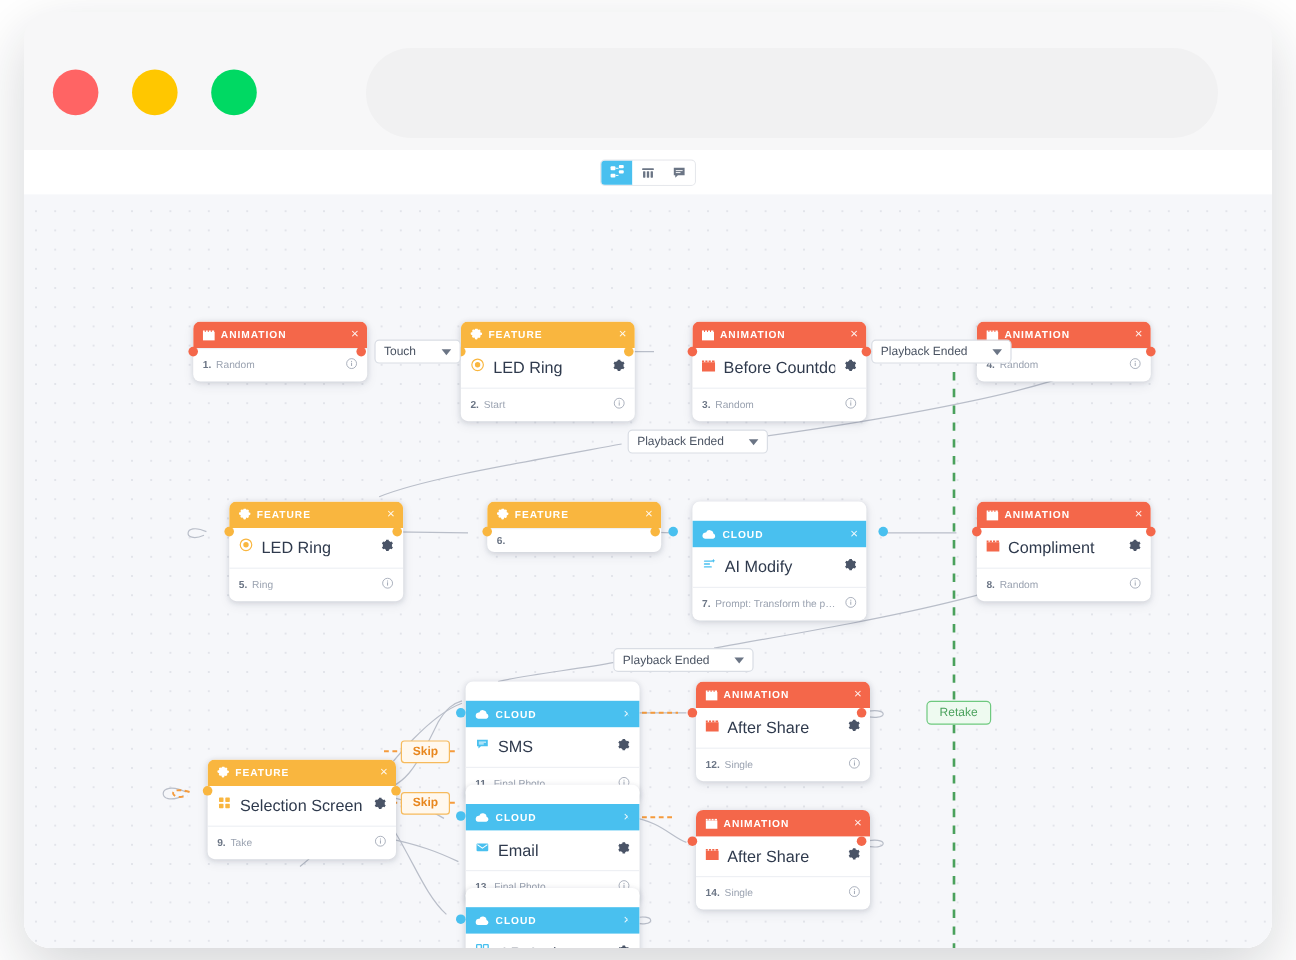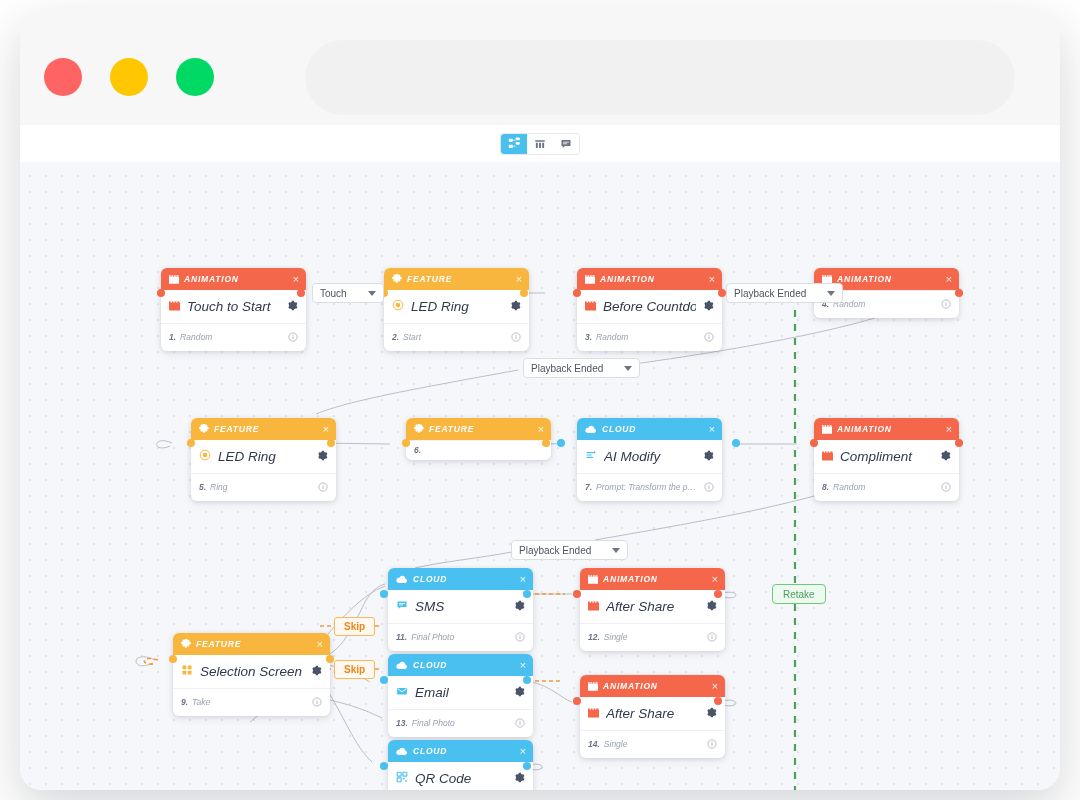--- a/index.html
+++ b/index.html
@@ -83,21 +83,20 @@
 
   
   .node {
     position: absolute;
     width: 145px;
     background: #ffffff;
     border-radius: 6px;
     box-shadow: 0 1px 4px rgba(35,45,70,0.13), 0 3px 10px rgba(35,45,70,0.07);
     overflow: hidden;
     font-family: "Liberation Sans", sans-serif;
-    font-style: italic;
   }
   .node-head {
     height: 22px;
     display: flex; align-items: center;
     padding: 0 7px 0 8px;
     gap: 5px;
   }
   .node-head .kind {
     font-size: 8.5px; letter-spacing: 0.8px;
     color: #ffffff; font-weight: bold;
@@ -132,21 +131,21 @@
   .foot-txt {
     flex: 1; font-size: 8.5px; color: #9aa2b0;
     white-space: nowrap; overflow: hidden; text-overflow: ellipsis;
   }
   .gear { flex: 0 0 auto; }
   .infoi { flex: 0 0 auto; }
 
   
   .k-animation .node-head { background: #f4674a; }
   .k-feature   .node-head { background: #f9b63f; }
-  .k-cloud     .node-head { background: #49c0ef; }
+  .k-cloud     .node-head { background: #49c0ef; margin-top: 16px; }
 
   
   .port {
     position: absolute;
     width: 8px; height: 8px; border-radius: 50%;
     z-index: 6;
   }
   .p-orange { background: #f4674a; }
   .p-amber  { background: #f9b63f; }
   .p-blue   { background: #49c0ef; }
@@ -314,35 +313,20 @@
         <div class="node-head">
           <span class="hicon">
             <svg width="10" height="9" viewBox="0 0 12 10">
                 <path d="M0 1.6h12V10H0z" fill="#fff"></path>
                 <path d="M0 0h2v1.6H0zM3 0h2v1.6H3zM6 0h2v1.6H6zM9 0h2.4v1.6H9z" fill="#fff"></path>
               </svg>
           </span>
           <span class="kind">ANIMATION</span>
           <span class="node-close">×</span>
         </div>
-        <div class="node-body">
-          <span>
-            <svg width="11" height="10" viewBox="0 0 12 10">
-                <path d="M0 1.6h12V10H0z" fill="#f4674a"></path>
-                <path d="M0 0h2v1.6H0zM3 0h2v1.6H3zM6 0h2v1.6H6zM9 0h2.4v1.6H9z" fill="#f4674a"></path>
-              </svg>
-          </span>
-          <span class="node-title">Touch to Start</span>
-          <span class="gear">
-            <svg width="11" height="11" viewBox="0 0 16 16">
-                <path d="M8 5.2A2.8 2.8 0 1 0 8 10.8 2.8 2.8 0 0 0 8 5.2zm0 4.2a1.4 1.4 0 1 1 0-2.8 1.4 1.4 0 0 1 0 2.8z" fill="#4a5467"></path>
-                <path d="M14 8c0-.4 0-.8-.1-1.2l1.3-1-1.5-2.6-1.5.6c-.6-.5-1.2-.8-1.9-1L10 1.2H7L6.7 2.8c-.7.2-1.3.5-1.9 1l-1.5-.6L1.8 5.8l1.3 1C3 7.2 3 7.6 3 8s0 .8.1 1.2l-1.3 1 1.5 2.6 1.5-.6c.6.5 1.2.8 1.9 1l.3 1.6h3l.3-1.6c.7-.2 1.3-.5 1.9-1l1.5.6 1.5-2.6-1.3-1c.1-.4.1-.8.1-1.2z" fill="#4a5467"></path>
-              </svg>
-          </span>
-        </div>
         <div class="node-foot">
           <span class="foot-num">1.</span>
           <span class="foot-txt">Random</span>
           <span class="infoi">
             <svg width="10" height="10" viewBox="0 0 16 16">
                 <circle cx="8" cy="8" r="6.6" fill="none" stroke="#9aa2b0" stroke-width="1.1"></circle>
                 <rect x="7.4" y="6.8" width="1.2" height="4.4" fill="#9aa2b0"></rect>
                 <rect x="7.4" y="4.4" width="1.2" height="1.4" fill="#9aa2b0"></rect>
               </svg>
           </span>

